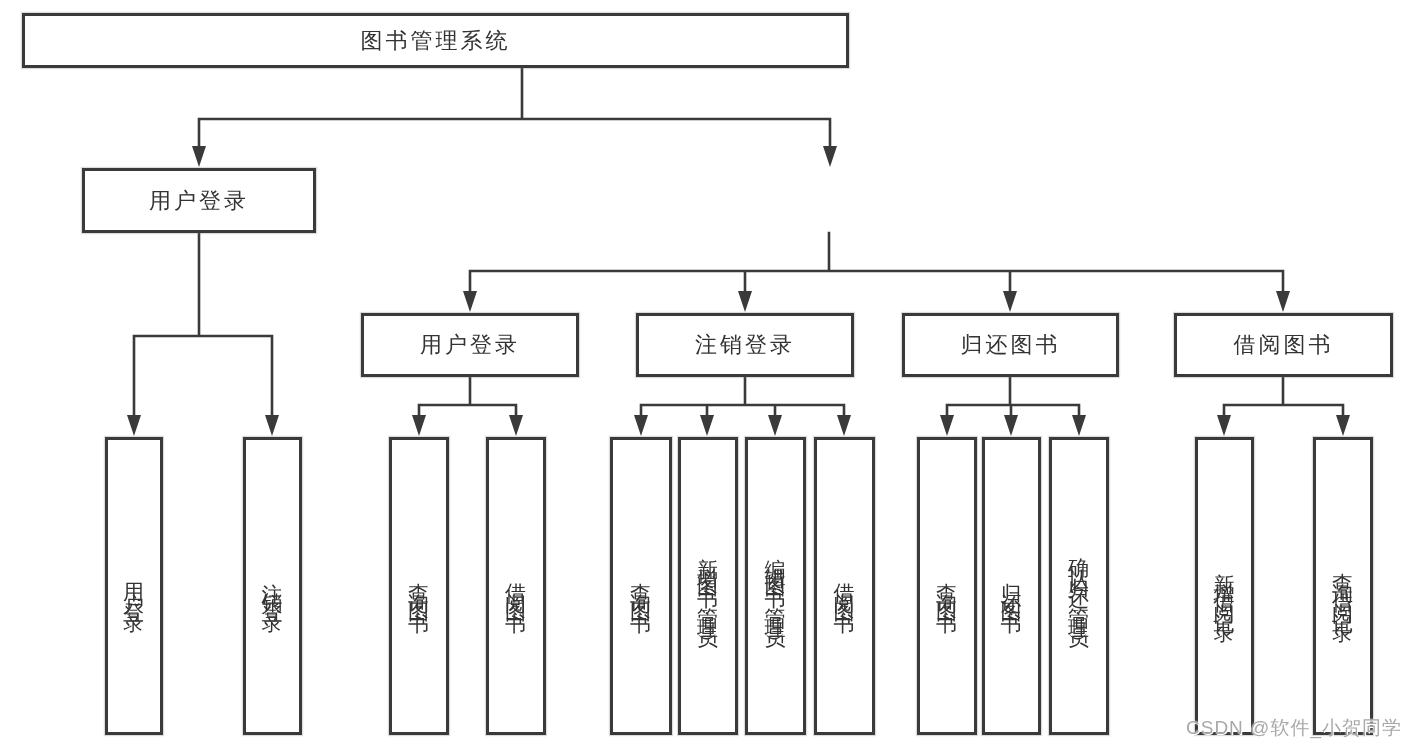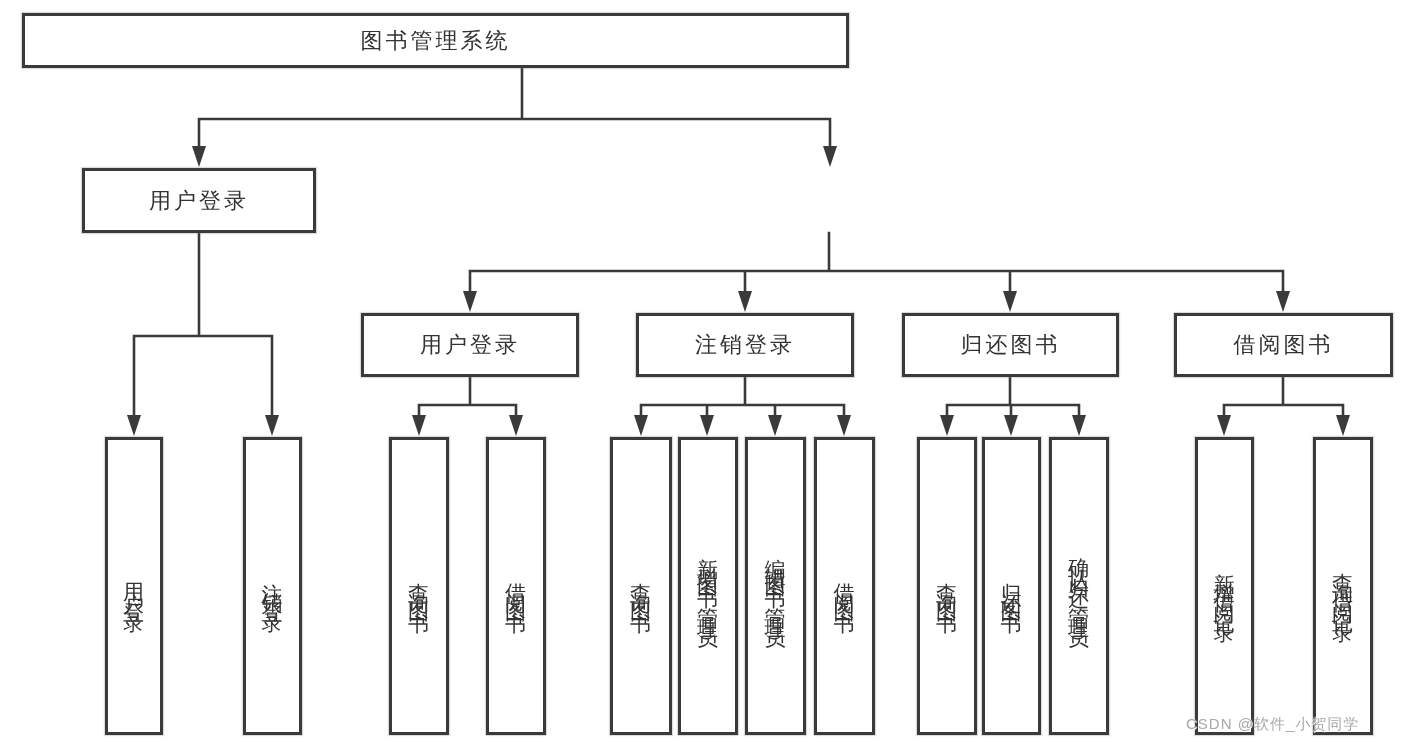--- a/index.html
+++ b/index.html
@@ -17,21 +17,21 @@
     color:var(--text,#333);
   }
   .node.h{font-size:22px;letter-spacing:3px;white-space:nowrap;}
   .node.v{
     writing-mode:vertical-rl;text-orientation:mixed;
     font-size:21px;letter-spacing:10px;line-height:1;
   }
   .watermark{
     position:absolute;left:1186px;top:715px;z-index:5;
     color:var(--watermark,#a8a8a8);
-    font-size:15px;letter-spacing:1px;white-space:nowrap;
+    font-size:19px;letter-spacing:1px;white-space:nowrap;
     text-shadow:0 0 2px #fff, 1px 1px 0 #fff;
   }
 </style>
 </head>
 <body>
 
 <div class="stage">
 
   <svg class="wires" viewBox="0 0 1405 747" xmlns="http://www.w3.org/2000/svg">
     <g stroke="currentColor" stroke-width="2.6" stroke-linecap="square" fill="none">

